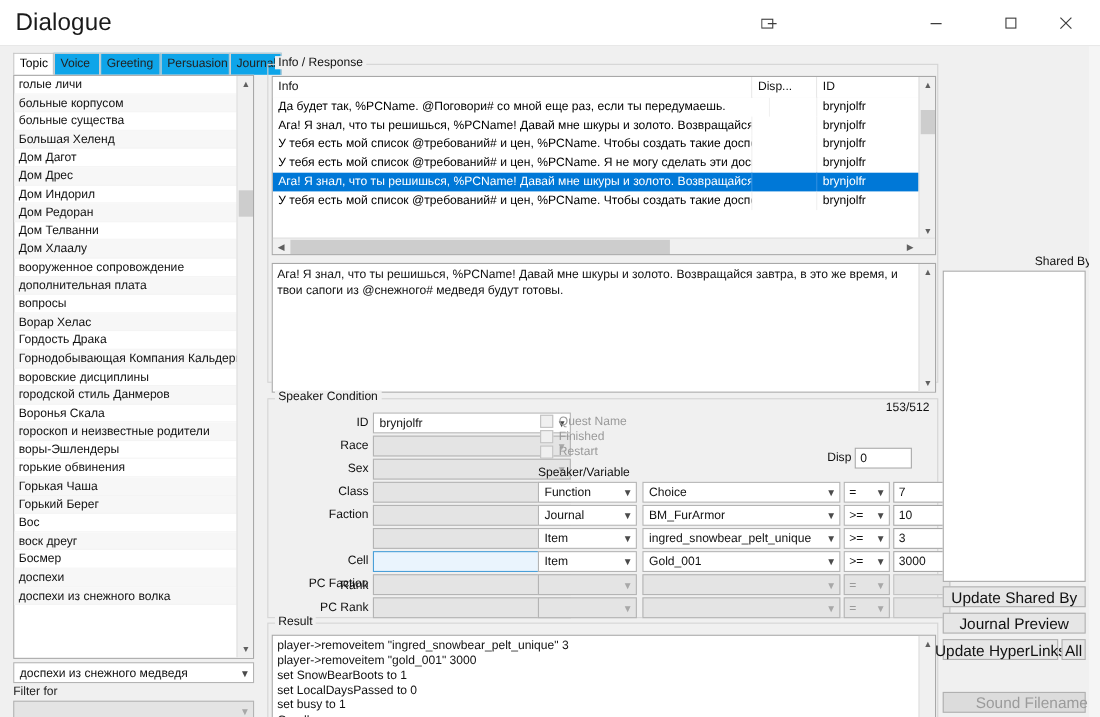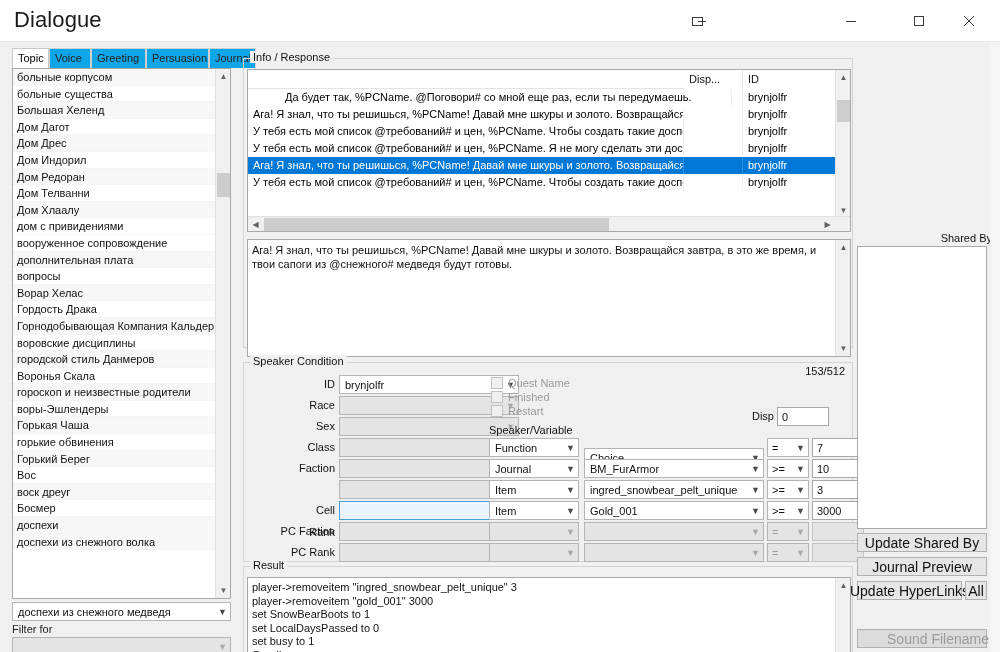--- a/index.html
+++ b/index.html
@@ -236,43 +236,43 @@
     <div class="tabstrip" id="tabstrip">
         <div class="tab active" style="left: 0px; width: 37px;"><span>Topic</span></div>
         <div class="tab" style="left: 37px; width: 42px;"><span>Voice</span></div>
         <div class="tab" style="left: 79px; width: 55px;"><span>Greeting</span></div>
         <div class="tab" style="left: 134px; width: 63px;"><span>Persuasion</span></div>
         <div class="tab" style="left: 197px; width: 47px;"><span>Journal</span></div>
       </div>
 
     <div class="topiclist">
       <div class="topic-rows" id="topic-rows">
+          <div class="topic-row"><span>голые личи</span></div>
           <div class="topic-row alt"><span>больные корпусом</span></div>
           <div class="topic-row"><span>больные существа</span></div>
           <div class="topic-row alt"><span>Большая Хеленд</span></div>
           <div class="topic-row"><span>Дом Дагот</span></div>
           <div class="topic-row alt"><span>Дом Дрес</span></div>
           <div class="topic-row"><span>Дом Индорил</span></div>
           <div class="topic-row alt"><span>Дом Редоран</span></div>
           <div class="topic-row"><span>Дом Телванни</span></div>
           <div class="topic-row alt"><span>Дом Хлаалу</span></div>
-          <div class="topic-row"><span>дом с привидениями</span></div>
           <div class="topic-row"><span>вооруженное сопровождение</span></div>
           <div class="topic-row alt"><span>дополнительная плата</span></div>
           <div class="topic-row"><span>вопросы</span></div>
           <div class="topic-row alt"><span>Ворар Хелас</span></div>
           <div class="topic-row"><span>Гордость Драка</span></div>
           <div class="topic-row alt"><span>Горнодобывающая Компания Кальдеры</span></div>
           <div class="topic-row"><span>воровские дисциплины</span></div>
           <div class="topic-row alt"><span>городской стиль Данмеров</span></div>
           <div class="topic-row"><span>Воронья Скала</span></div>
           <div class="topic-row alt"><span>гороскоп и неизвестные родители</span></div>
           <div class="topic-row"><span>воры-Эшлендеры</span></div>
+          <div class="topic-row"><span>горькие обвинения</span></div>
           <div class="topic-row alt"><span>Горькая Чаша</span></div>
-          <div class="topic-row"><span>горькие обвинения</span></div>
           <div class="topic-row alt"><span>Горький Берег</span></div>
           <div class="topic-row"><span>Вос</span></div>
           <div class="topic-row alt"><span>воск дреуг</span></div>
           <div class="topic-row"><span>Босмер</span></div>
           <div class="topic-row alt"><span>доспехи</span></div>
           <div class="topic-row alt"><span>доспехи из снежного волка</span></div>
         </div>
       <div class="vscroll">
         <div class="arw up">▲</div>
         <div class="thumb" style="top:104px;height:24px;"></div>
@@ -289,26 +289,27 @@
     <div class="combo dim" id="filter-combo">
       <span></span>
       <span class="chev">▼</span>
     </div>
 
     <div class="group" id="grp-info">
       <div class="glabel">Info / Response</div>
 
       <div class="listview">
         <div class="lv-header" id="lv-header">
+            <div class="lv-th" style="left: 0px; width: 436px;">Info</div>
             <div class="lv-th" style="left: 436px; width: 59px;">Disp...</div>
             <div class="lv-th" style="left: 495px; width: 111px;">ID</div>
           </div>
         <div class="lv-body" id="lv-body">
             <div class="lv-row">
-              <div class="lv-cell" style="left: 0px; width: 452px; margin-left: 32px;">Да будет так, %PCName.  @Поговори# со мной еще раз, если ты передумаешь.</div>
+              <div class="lv-cell" style="left: 0px; width: 452px;">Да будет так, %PCName.  @Поговори# со мной еще раз, если ты передумаешь.</div>
               <div class="lv-cell" style="left: 436px; width: 59px;"></div>
               <div class="lv-cell" style="left: 495px; width: 111px;">brynjolfr</div>
             </div>
             <div class="lv-row">
               <div class="lv-cell" style="left: 0px; width: 436px;">Ага!  Я знал, что ты решишься, %PCName!  Давай мне шкуры и золото.  Возвращайся зав...</div>
               <div class="lv-cell" style="left: 436px; width: 59px;"></div>
               <div class="lv-cell" style="left: 495px; width: 111px;">brynjolfr</div>
             </div>
             <div class="lv-row">
               <div class="lv-cell" style="left: 0px; width: 436px;">У тебя есть мой список @требований# и цен, %PCName.  Чтобы создать такие доспехи т...</div>
@@ -383,21 +384,21 @@
           <div class="chk" style="left: 247px; top: 41px;"><span class="box"></span><span>Restart</span></div>
         </div>
 
       <div class="fv-title" style="left:245px;top:61px;">Speaker/Variable</div>
 
       <div class="fld-label" style="left:495px;top:44px;width:35px;">Disp</div>
       <div class="num" style="left:533px;top:44px;width:52px;">0</div>
 
       <div id="fv-rows">
           <div class="combo fv-combo enabled" style="left: 245px; width: 90px; top: 75px;"><span>Function</span><span class="chev">▼</span></div>
-          <div class="combo fv-combo enabled" style="left: 340px; width: 180px; top: 75px; margin-top: 10px;"><span>Choice</span><span class="chev">▼</span></div>
+          <div class="combo fv-combo enabled" style="left: 340px; width: 180px; top: 75px;"><span>Choice</span><span class="chev">▼</span></div>
           <div class="combo op-combo enabled" style="left: 523px; width: 42px; top: 75px;">
             <span class="txt">=</span>
             <span class="chev">▼</span>
           </div>
           <div class="num" style="left: 568px; width: 52px; top: 75px;">7</div>
           <div class="combo fv-combo enabled" style="left: 245px; width: 90px; top: 96px;"><span>Journal</span><span class="chev">▼</span></div>
           <div class="combo fv-combo enabled" style="left: 340px; width: 180px; top: 96px;"><span>BM_FurArmor</span><span class="chev">▼</span></div>
           <div class="combo op-combo enabled" style="left: 523px; width: 42px; top: 96px;">
             <span class="txt">&gt;=</span>
             <span class="chev">▼</span>

